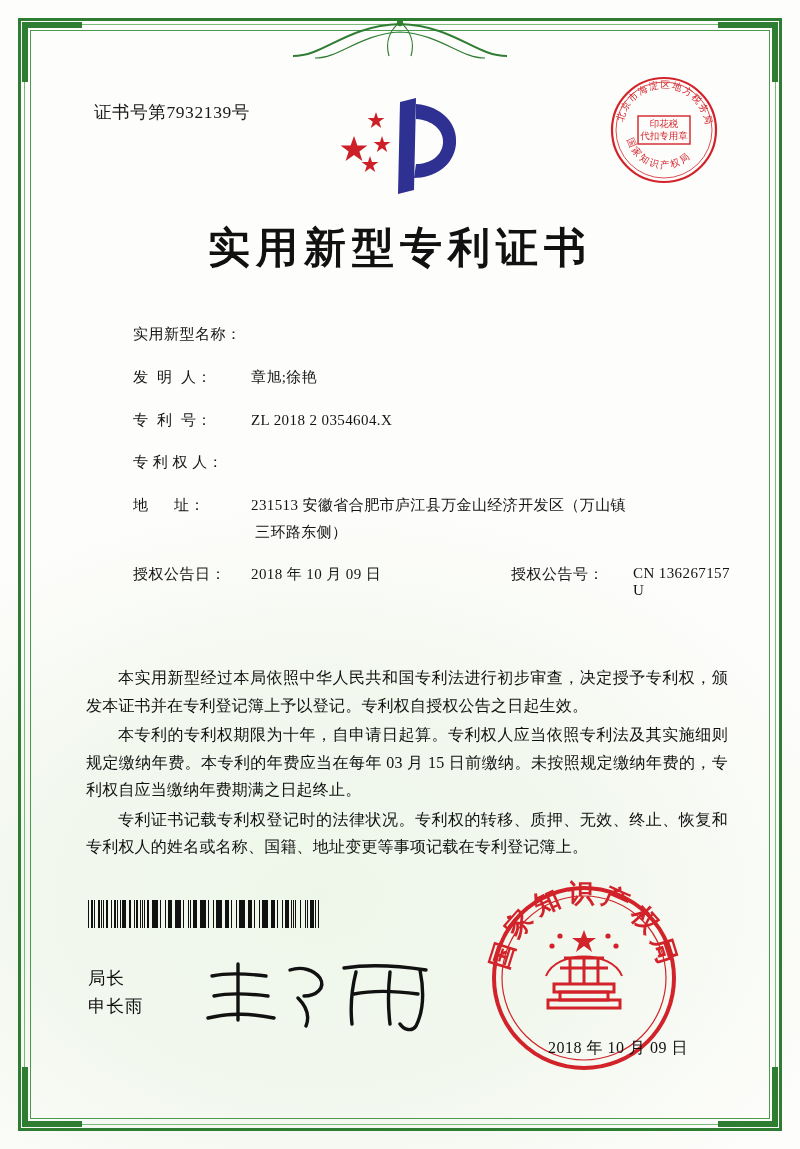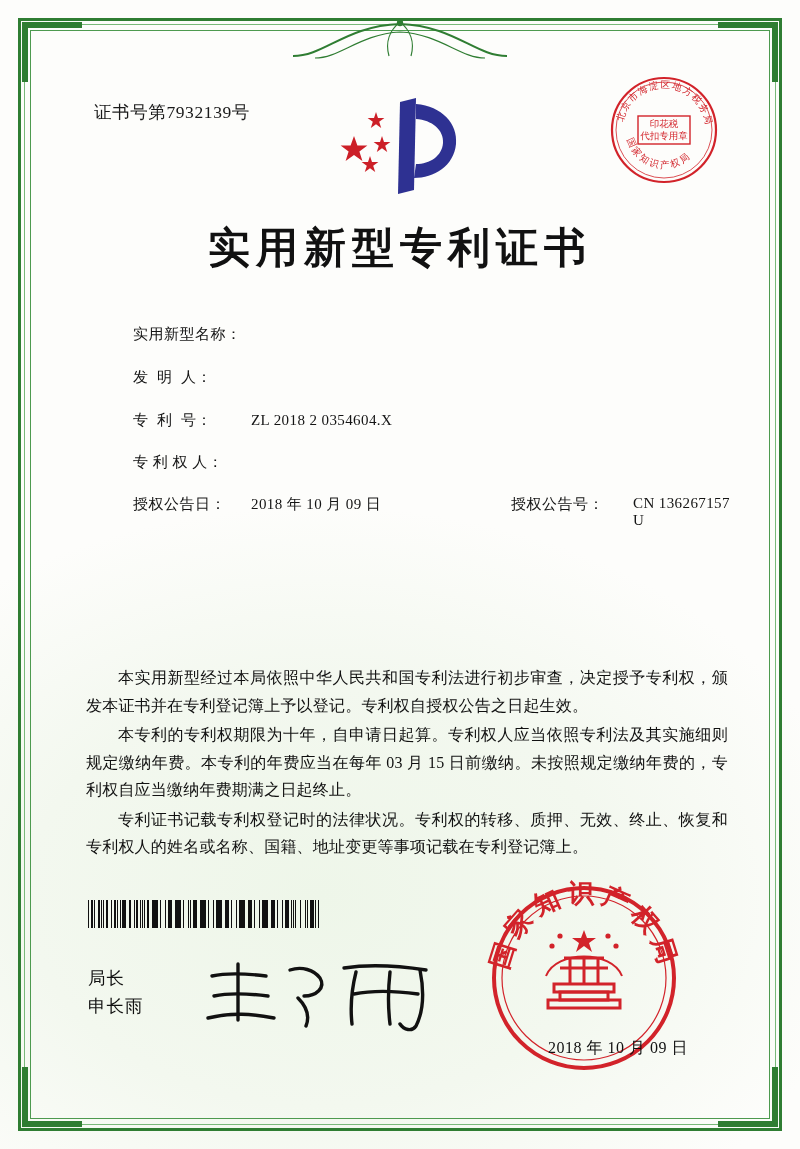--- a/index.html
+++ b/index.html
@@ -281,32 +281,40 @@
     <div class="doc-title">实用新型专利证书</div>
 
     <div class="fields">
 
       <div class="field-row">
         <span class="f-label">实用新型名称：</span>
       </div>
 
       <div class="field-row">
         <span class="f-label">发  明  人：</span>
+        <span class="f-value">章旭;徐艳</span>
       </div>
 
       <div class="field-row">
         <span class="f-label">专  利  号：</span>
         <span class="f-value">ZL 2018 2 0354604.X</span>
       </div>
 
 
       <div class="field-row">
         <span class="f-label">专 利 权 人：</span>
       </div>
 
+      <div class="field-row">
+        <span class="f-label">地      址：</span>
+        <span class="f-value">
+          <span>231513 安徽省合肥市庐江县万金山经济开发区（万山镇</span>
+          <span class="second-line">三环路东侧）</span>
+        </span>
+      </div>
 
       <div class="row-two-col">
         <div class="col-left">
           <span class="f-label">授权公告日：</span>
           <span class="f-value">2018 年 10 月 09 日</span>
         </div>
         <div class="col-right">
           <span class="f-label">授权公告号：</span>
           <span class="f-value">CN 136267157 U</span>
         </div>

